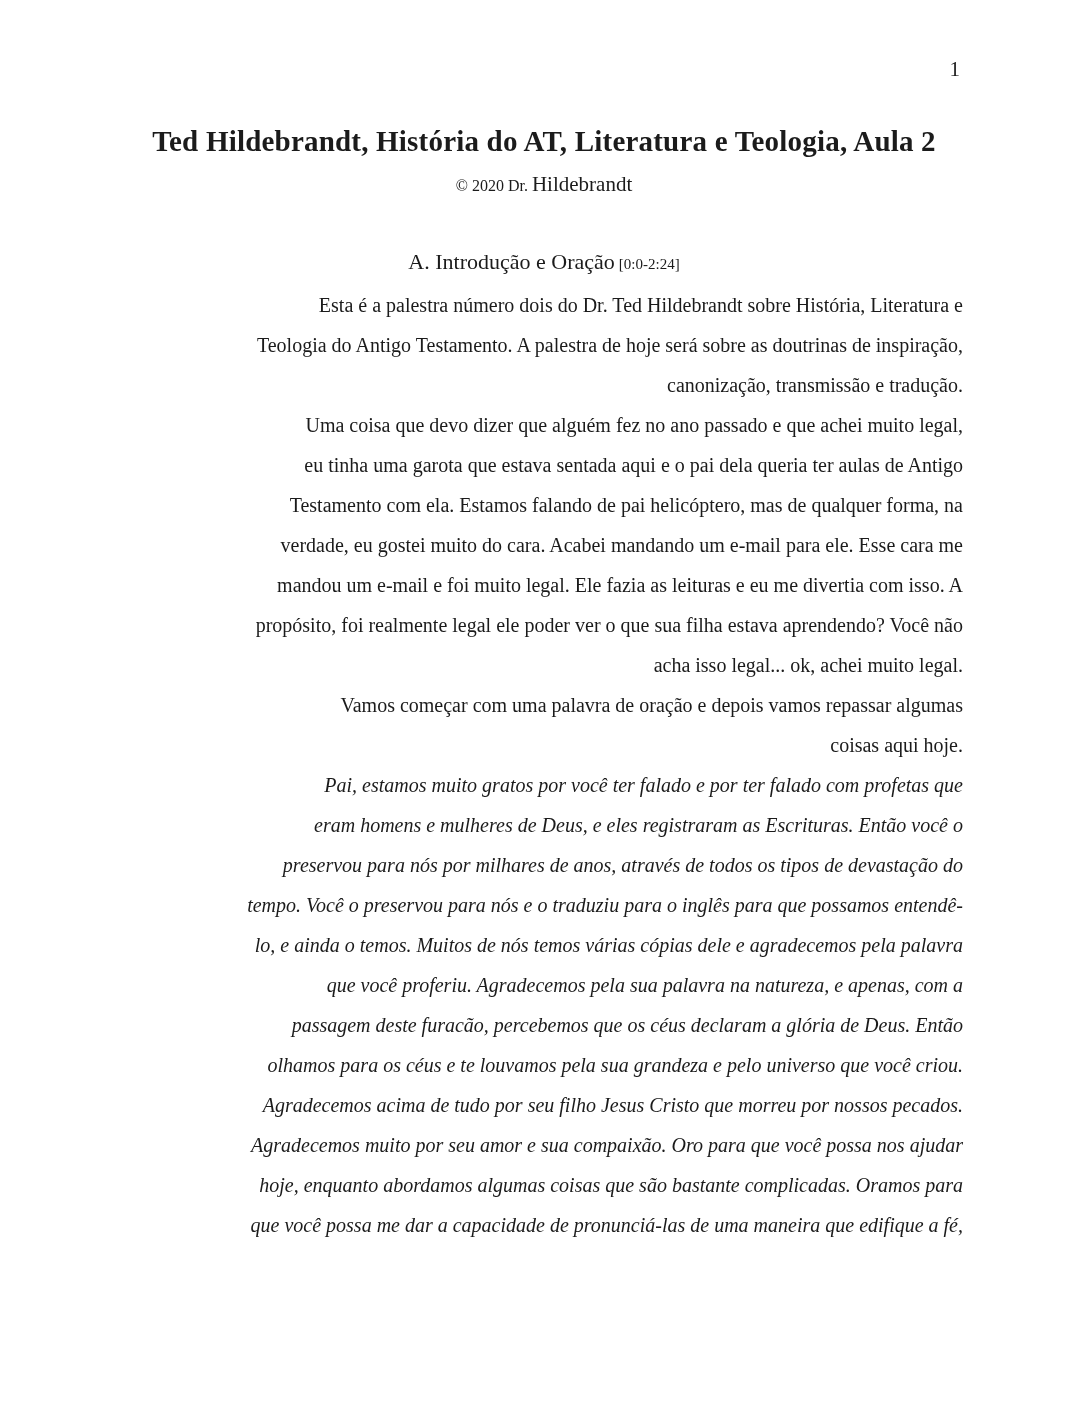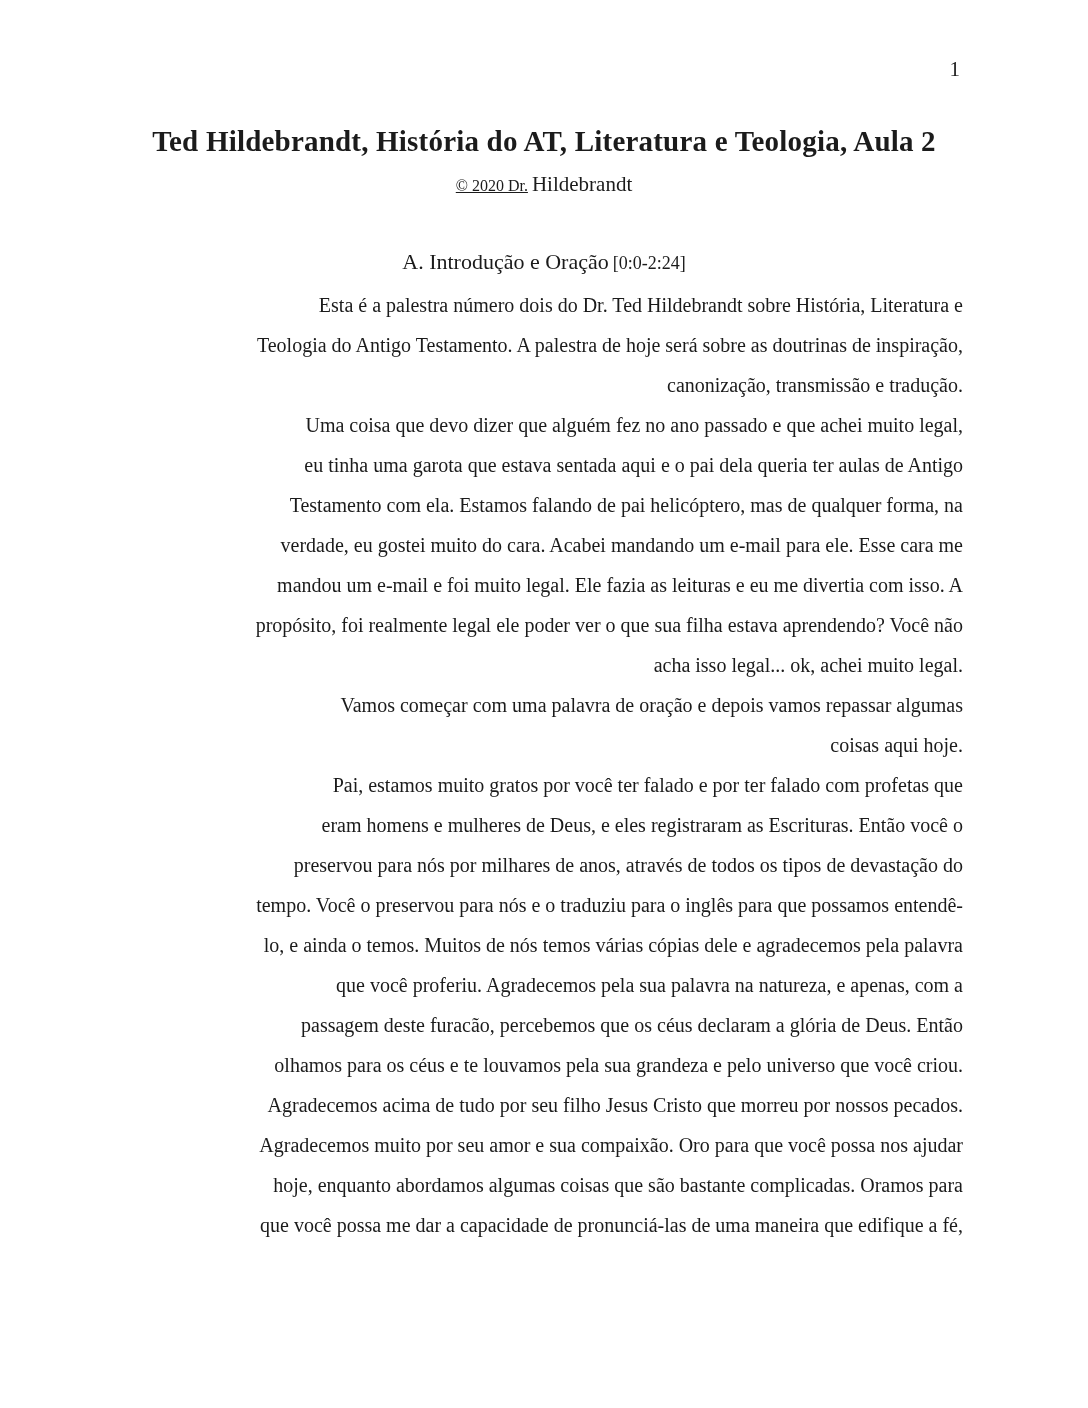--- a/index.html
+++ b/index.html
@@ -37,57 +37,57 @@
   .copyright-line {
     position: absolute;
     top: 172px;
     left: 0;
     width: 100%;
     text-align: center;
     line-height: 24px;
   }
   .copyright-prefix {
     font-size: 16px;
-    text-decoration: underline;
   }
   .copyright-name {
     font-size: 21px;
     text-align: center;
   }
   .section-heading {
     position: absolute;
     top: 248px;
     left: 0;
     width: 100%;
     text-align: center;
     line-height: 28px;
   }
   .section-heading-text {
     font-weight: normal;
     font-size: 22px;
   }
   .section-heading-timestamp {
     font-weight: normal;
-    font-size: 18px;
+    font-size: 15px;
   }
   .body-text {
     position: absolute;
     top: 285px;
     left: 131px;
     width: 832px;
   }
   .body-text p {
     margin: 0;
     font-size: 20px;
     line-height: 40px;
     white-space: pre-line;
     text-indent: 60px;
     text-align: right;
   }
   .prayer {
+    font-style: italic;
   }
 </style>
 </head>
 <body>
 
 <div class="page">
 
   <div class="page-number">1</div>
 
   <div class="doc-title">Ted Hildebrandt, História do AT, Literatura e Teologia, Aula 2</div>

